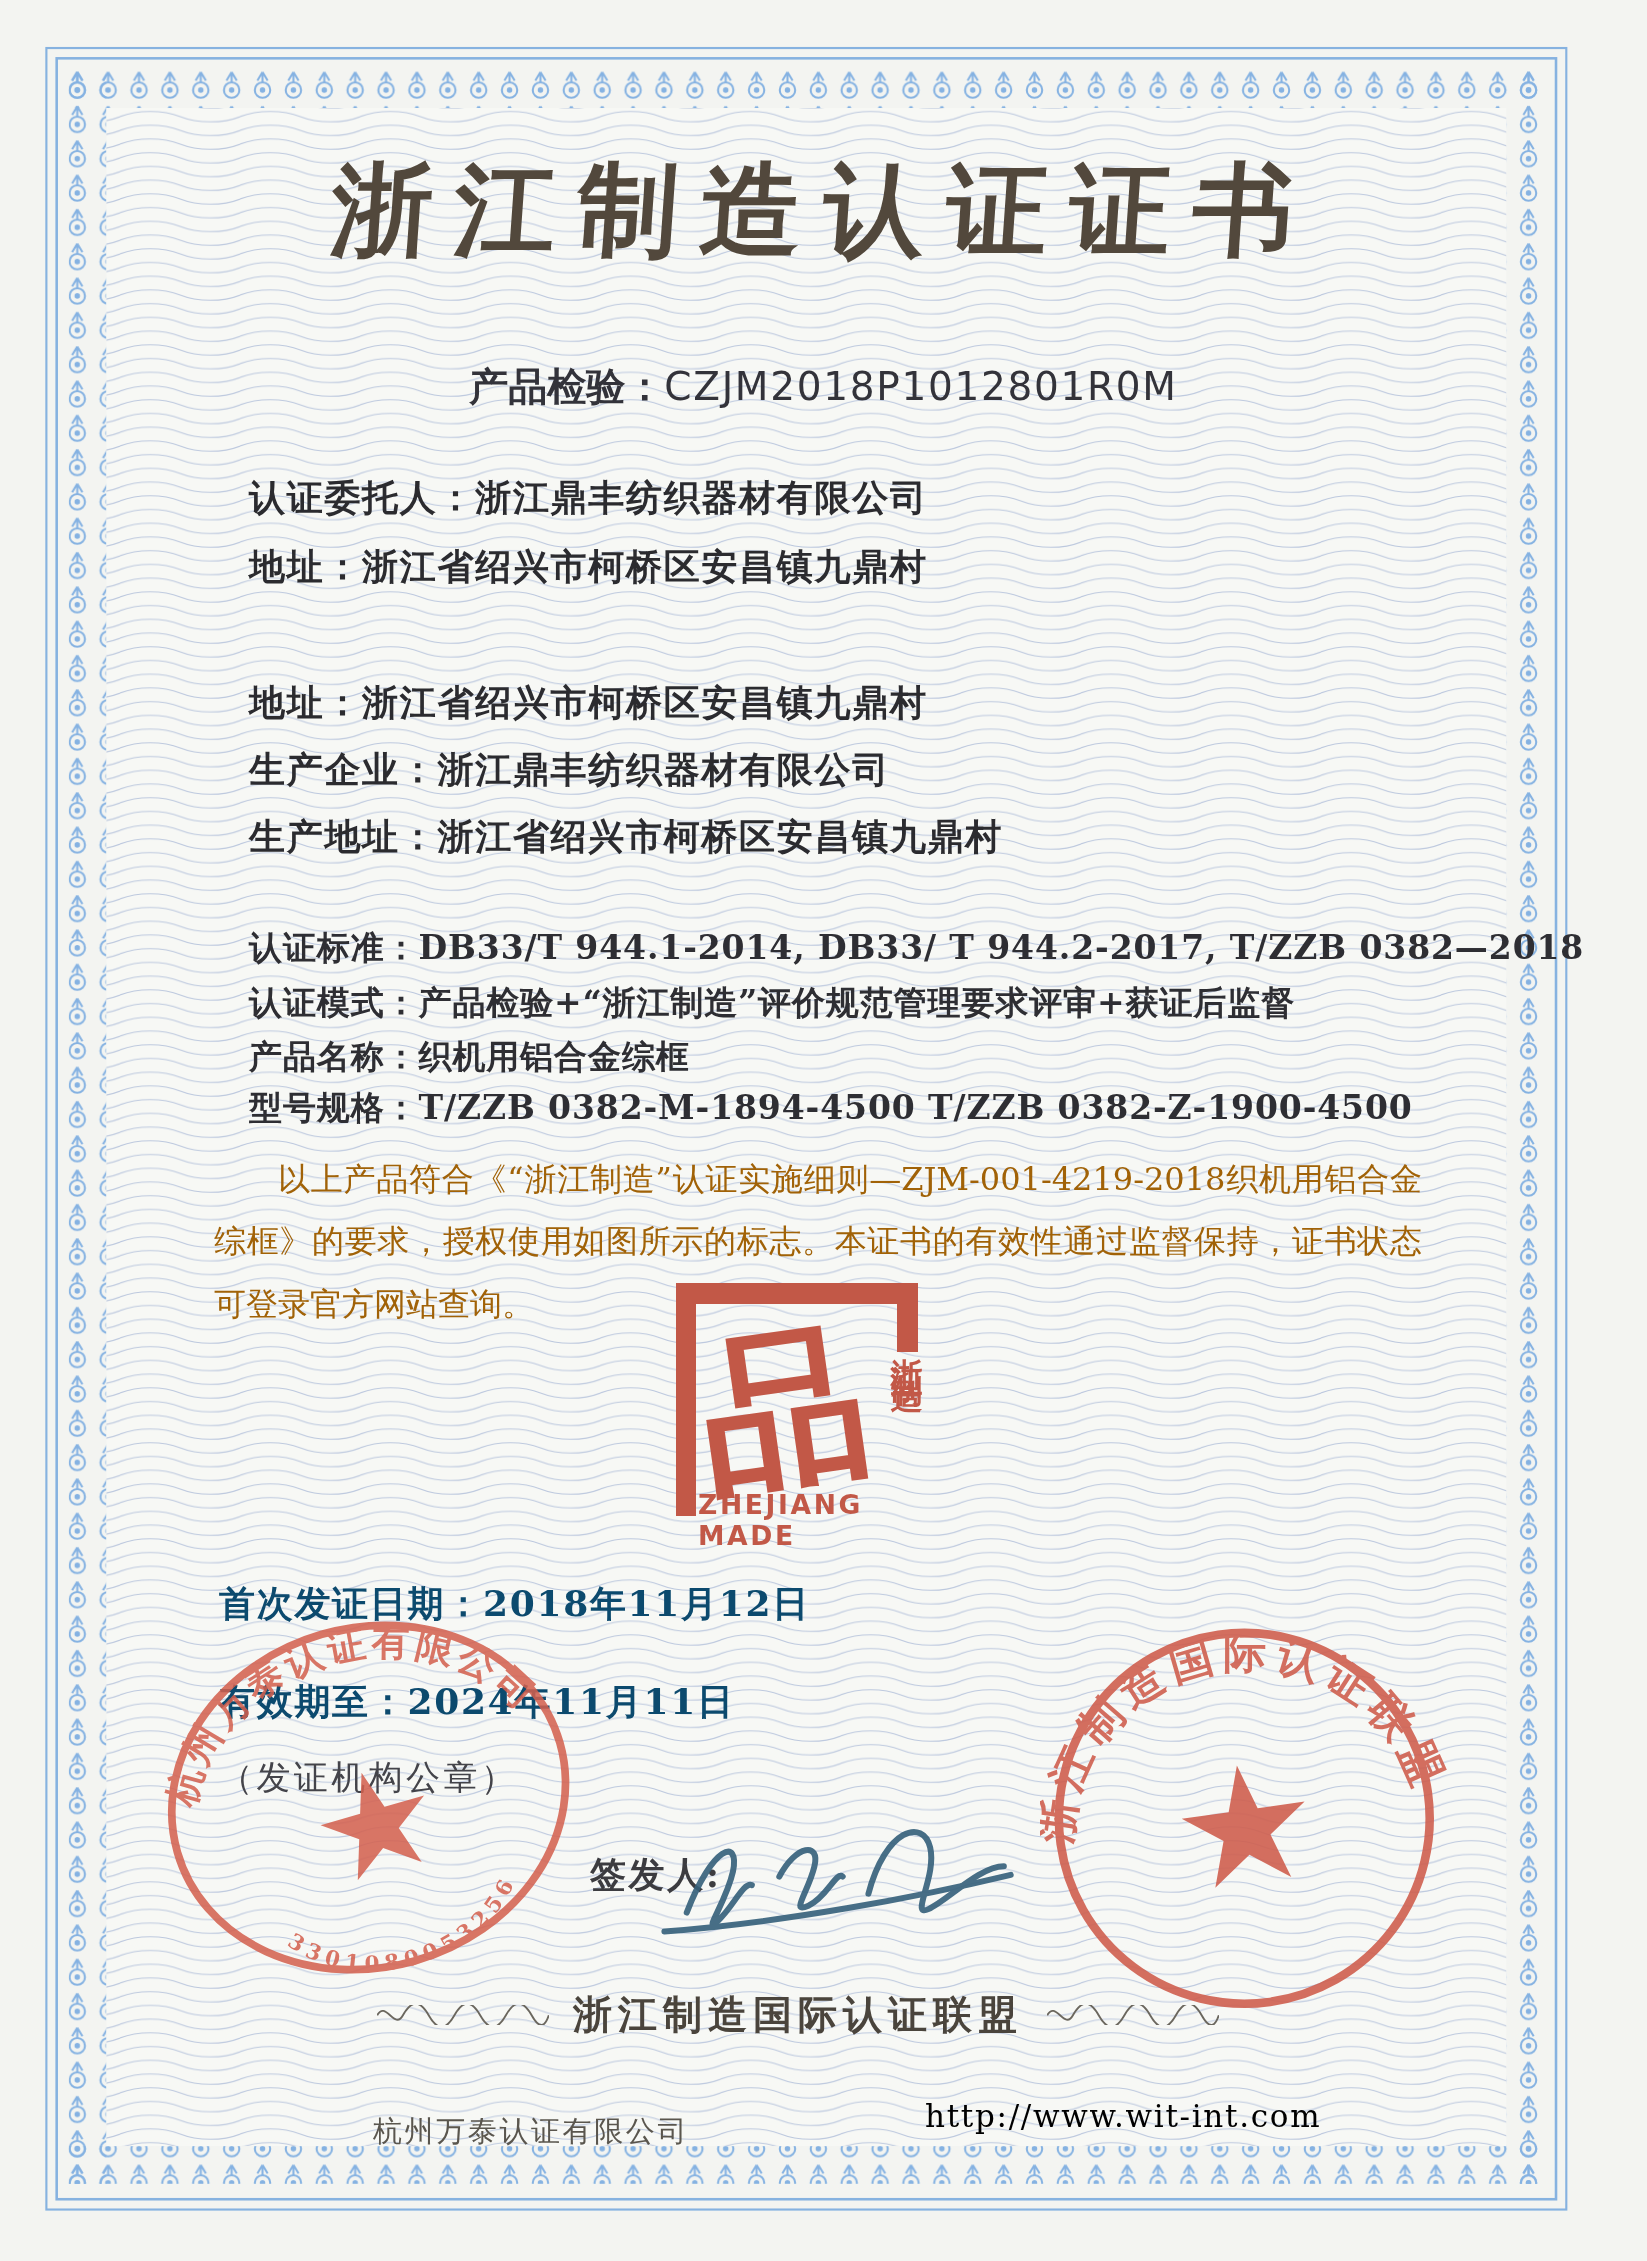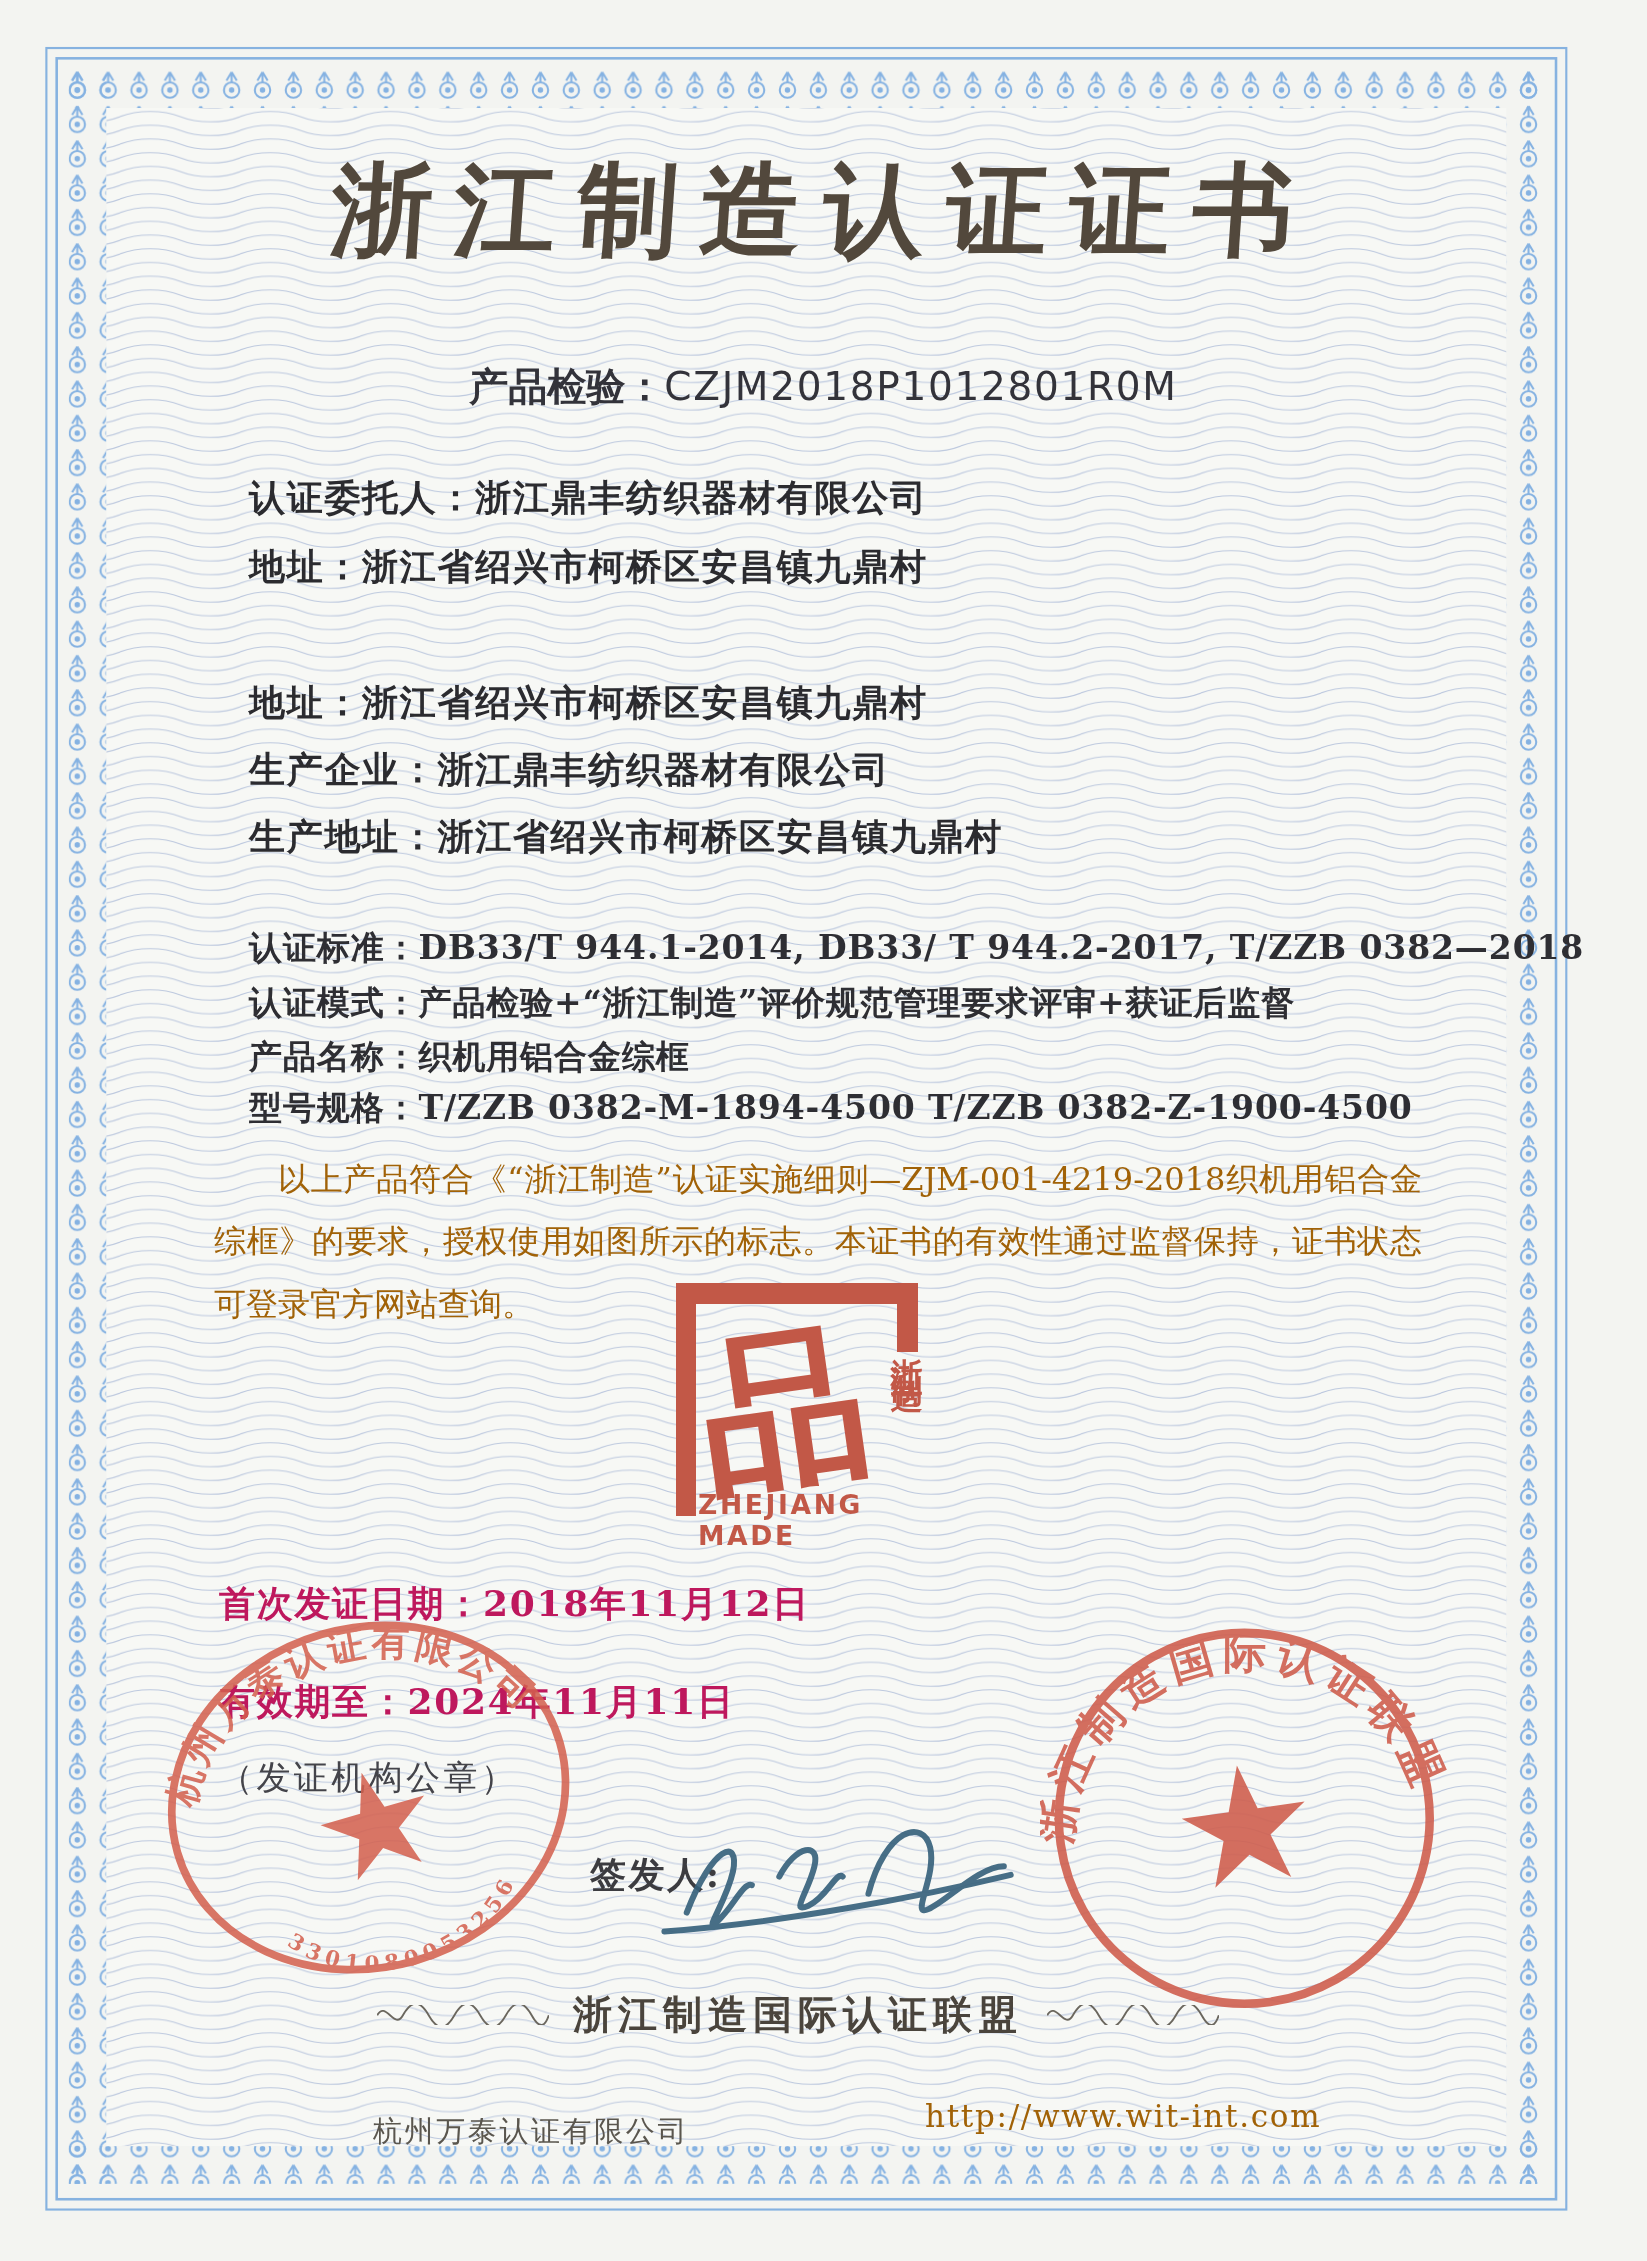--- a/index.html
+++ b/index.html
@@ -16,28 +16,28 @@
   .srow{left:249px;font-size:33px;font-weight:700;color:#2e2e33;white-space:nowrap;letter-spacing:0.9px;}
   .statement{left:214px;top:1148px;width:1208px;font-size:32px;line-height:1.95;color:#a16207;
              text-align:justify;text-indent:2em;font-weight:500;}
   .logo{left:676px;top:1283px;width:257px;height:249px;color:#c25847;}
   .logo .bar{position:absolute;background:#c25847;}
   .logo .pin{position:absolute;left:24px;top:15.4px;font-size:168px;font-weight:bold;transform:rotate(-8deg);}
   .logo .vside{position:absolute;left:209px;top:50px;writing-mode:vertical-rl;font-size:32px;
                font-weight:700;letter-spacing:7.7px;}
   .logo .cap{position:absolute;left:22px;top:206px;font-size:26.6px;font-weight:bold;letter-spacing:2.6px;
              font-family:"DejaVu Sans","Liberation Sans",sans-serif;}
-  .drow{left:219px;font-size:36px;font-weight:600;color:#be185d;white-space:nowrap;letter-spacing:1.7px;}
+  .drow{left:219px;font-size:36px;font-weight:600;color:#0c4a6e;white-space:nowrap;letter-spacing:1.7px;}
   .sealnote{left:219px;top:1755px;font-size:34px;font-weight:500;color:#44444a;letter-spacing:3.4px;}
   .signer{left:590px;top:1851px;font-size:36px;font-weight:600;color:#3c3c40;letter-spacing:2.6px;}
   .stamp-svg{position:absolute;z-index:4;}
   .divider{left:0;top:1988px;width:1596px;display:flex;align-items:center;justify-content:center;gap:24px;}
   .divider .head{font-size:39px;font-weight:600;color:#4a443c;letter-spacing:6px;white-space:nowrap;}
   .footer-org{left:373px;top:2112px;font-size:29px;color:#5a564e;letter-spacing:2.6px;}
-  .footer-url{left:925px;top:2098px;font-size:31px;color:#a16207;letter-spacing:1.7px;}
+  .footer-url{left:925px;top:2098px;font-size:31px;color:#000000;letter-spacing:1.7px;}
 </style>
 </head>
 <body>
 
 <div class="page">
 
   <svg class="bg-svg" width="1647" height="2261" viewBox="0 0 1920 2636">
     <defs>
       <pattern id="wav" width="140" height="16" patternUnits="userSpaceOnUse">
         <path d="M0,8 C 20,0 50,0 70,8 S 120,16 140,8" fill="none" stroke="#bcc8de" stroke-width="1.4"></path>

